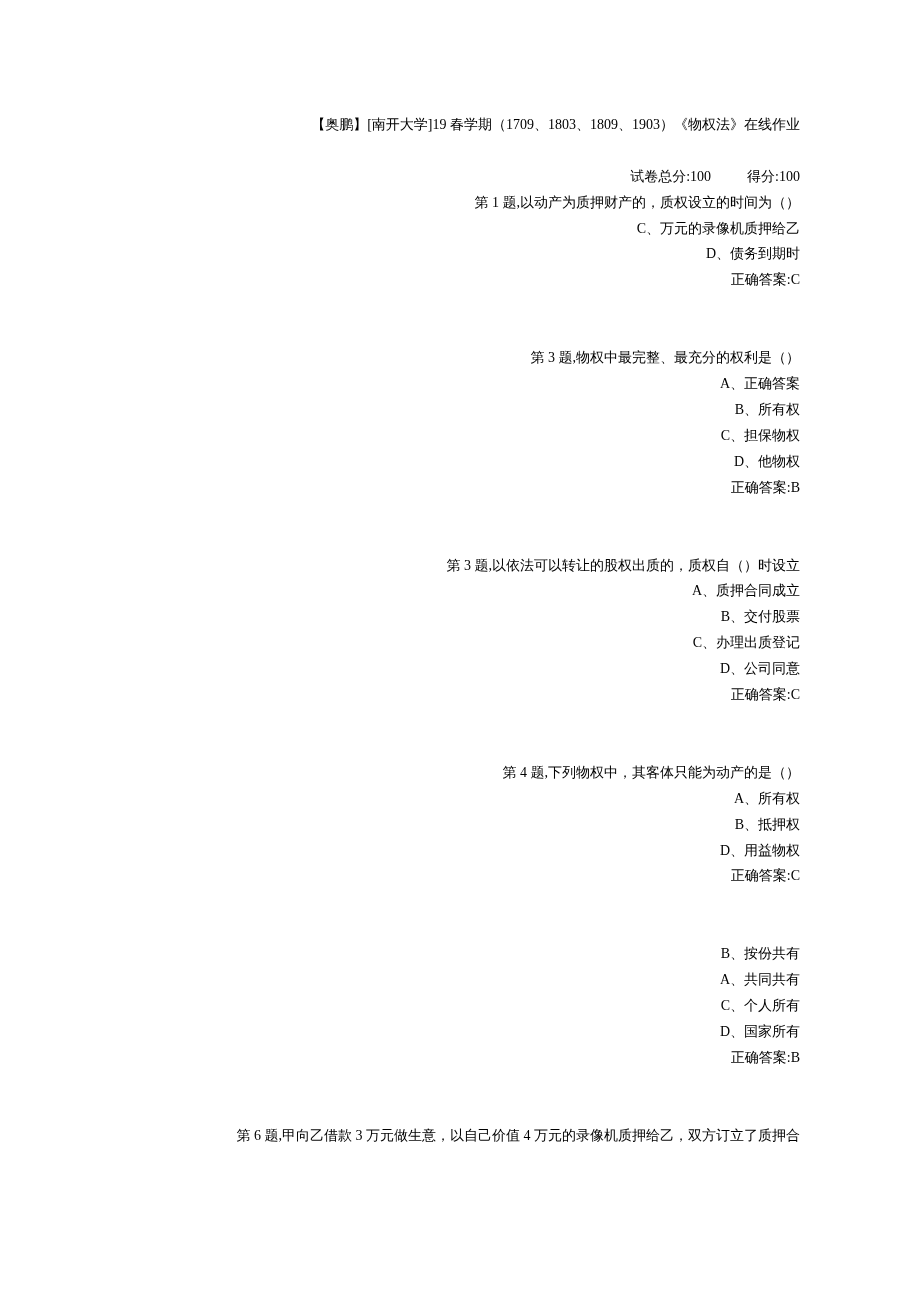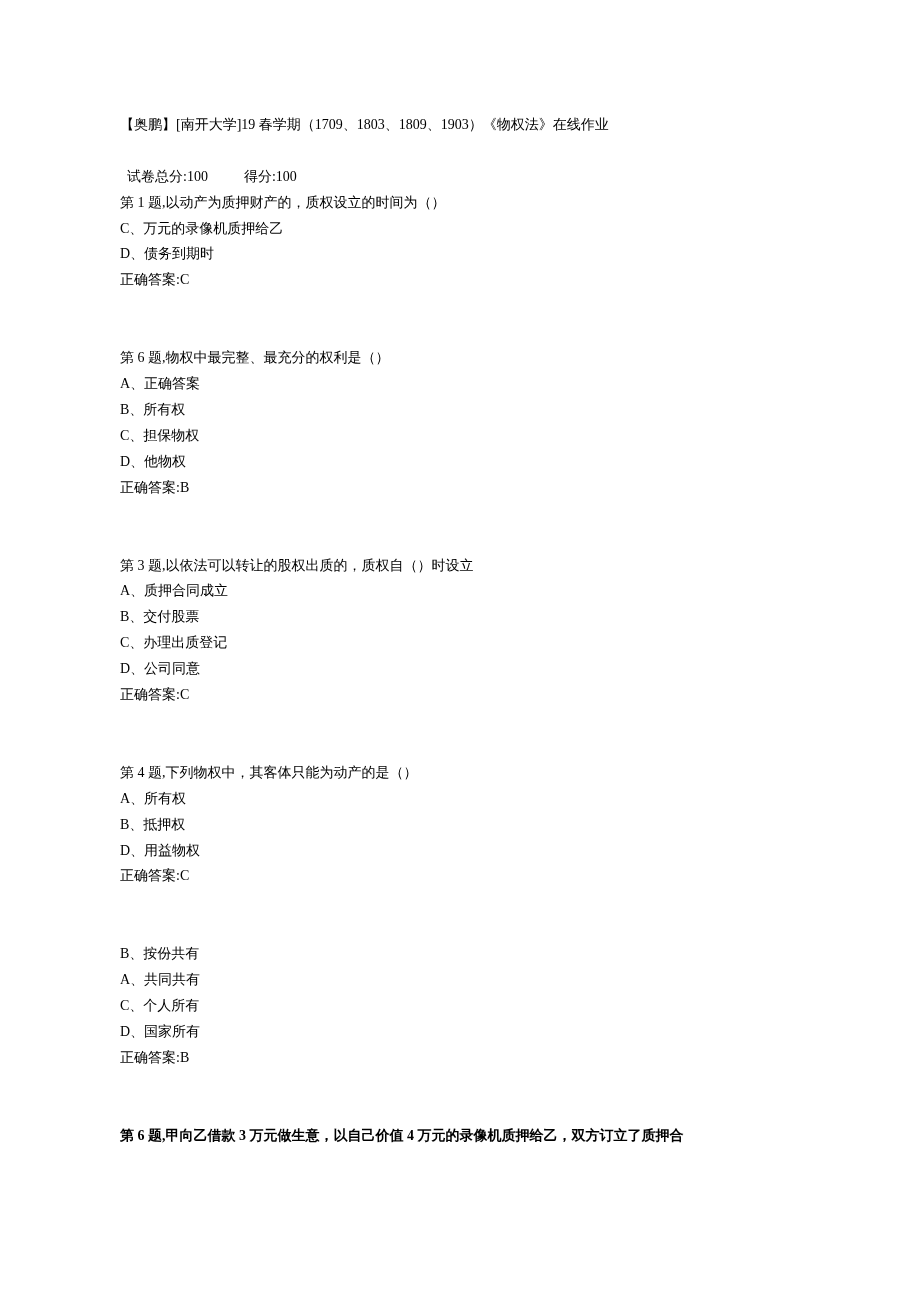--- a/index.html
+++ b/index.html
@@ -1,38 +1,38 @@
 <!DOCTYPE html>
 <html><head>
   <meta charset="utf-8">
   <style>
     * {
       margin: 0;
       padding: 0;
       box-sizing: border-box;
+      text-align: right;
     }
     body {
       background: #ffffff;
       font-family: "SimSun", "宋体", serif;
       font-size: 14px;
       line-height: 1.85;
       color: #000000;
       width: 920px;
       padding: 112px 120px 60px 120px;
     }
     .line {
       display: block;
       white-space: pre-wrap;
     }
     .question-block {
       margin-bottom: 52px;
     }
     .question-block:last-child {
       margin-bottom: 0;
-      font-weight: bold;
     }
     .score-line span.gap {
       display: inline-block;
       width: 36px;
     }
   </style>
 </head>
 <body>
 
 <div class="line">【奥鹏】[南开大学]19 春学期（1709、1803、1809、1903）《物权法》在线作业</div>
@@ -41,21 +41,21 @@
 </div>
 
 <div class="question-block">
   <div class="line">第 1 题,以动产为质押财产的，质权设立的时间为（）</div>
   <div class="line">C、万元的录像机质押给乙</div>
   <div class="line">D、债务到期时</div>
   <div class="line">正确答案:C</div>
 </div>
 
 <div class="question-block">
-  <div class="line">第 6 题,物权中最完整、最充分的权利是（）</div>
+  <div class="line">第 3 题,物权中最完整、最充分的权利是（）</div>
   <div class="line">A、正确答案</div>
   <div class="line">B、所有权</div>
   <div class="line">C、担保物权</div>
   <div class="line">D、他物权</div>
   <div class="line">正确答案:B</div>
 </div>
 
 <div class="question-block">
   <div class="line">第 3 题,以依法可以转让的股权出质的，质权自（）时设立</div>
   <div class="line">A、质押合同成立</div>

